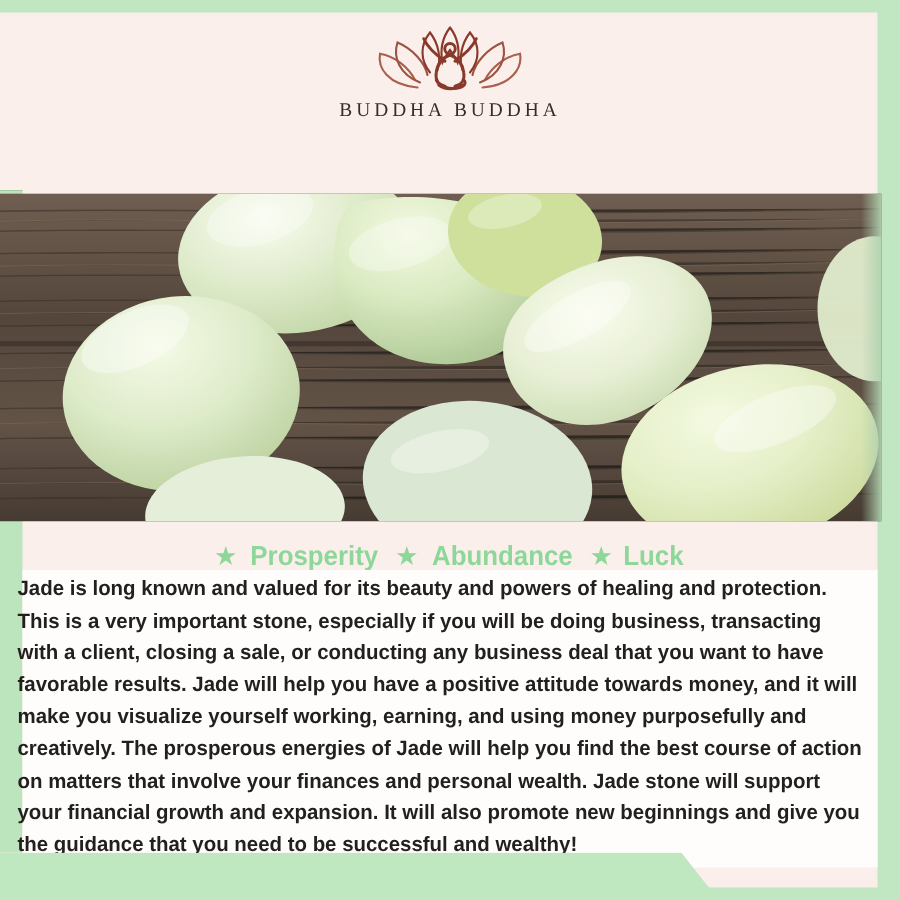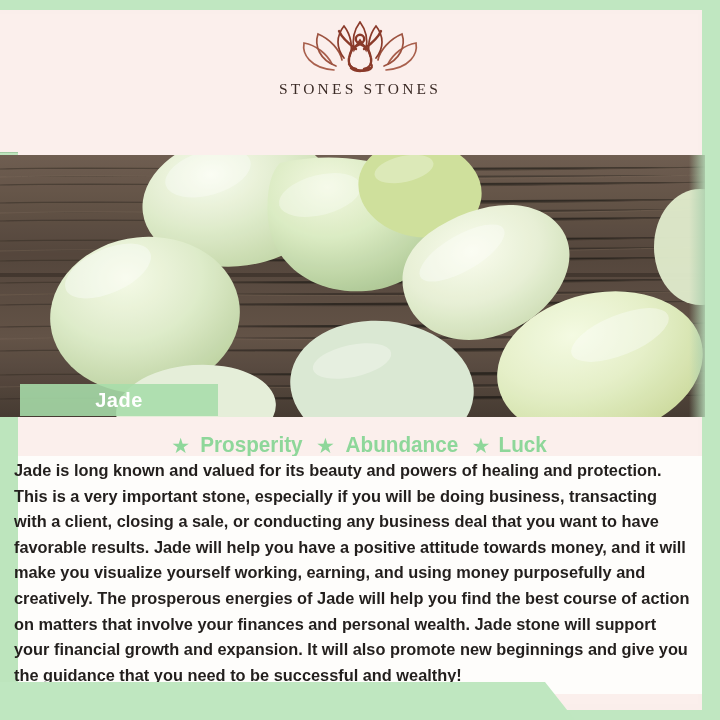--- a/index.html
+++ b/index.html
@@ -255,21 +255,21 @@
         <path d="M66 30 C60 32 56 37 55 44 C54 50 57 54 62 55"></path>
         <path d="M66 30 C72 32 76 37 77 44 C78 50 75 54 70 55"></path>
 
         <path d="M62 35 C55 30 48 24 45 17"></path>
         <path d="M70 35 C77 30 84 24 87 17"></path>
 
         <path d="M55 50 C58 56 66 58 74 56 C78 55 79 52 77 50"></path>
         <path d="M57 54 C62 58 70 58 76 54"></path>
       </g>
     </svg>
-    <div class="logo-word">STONES STONES</div>
+    <div class="logo-word">BUDDHA BUDDHA</div>
   </div>
 
 
   <div class="photo">
     <svg width="705" height="262" viewBox="0 0 705 262" aria-hidden="true">
       <defs>
         <linearGradient id="woodg" x1="0" y1="0" x2="0" y2="1">
           <stop offset="0%" stop-color="#6a574b"></stop>
           <stop offset="38%" stop-color="#4e3e35"></stop>
           <stop offset="70%" stop-color="#5d4b41"></stop>
@@ -350,23 +350,20 @@
 
       <ellipse cx="196" cy="254" rx="80" ry="44" fill="#e6efdb" transform="rotate(-4 196 254)"></ellipse>
 
       <ellipse cx="700" cy="92" rx="46" ry="58" fill="#e3edcf" opacity="0.95"></ellipse>
 
       <rect width="705" height="262" fill="#d8e6c8" opacity="0.05"></rect>
     </svg>
     <div class="photo-right-fade"></div>
   </div>
 
-  <div class="jade-bar">
-    <span class="jade-bar-label">Jade</span>
-  </div>
 
   <div class="keywords">
     <span class="kw">
       <span class="kw-star">★</span>
       <span class="kw-text">Prosperity</span>
     </span>
     <span class="kw">
       <span class="kw-star">★</span>
       <span class="kw-text">Abundance</span>
     </span>

